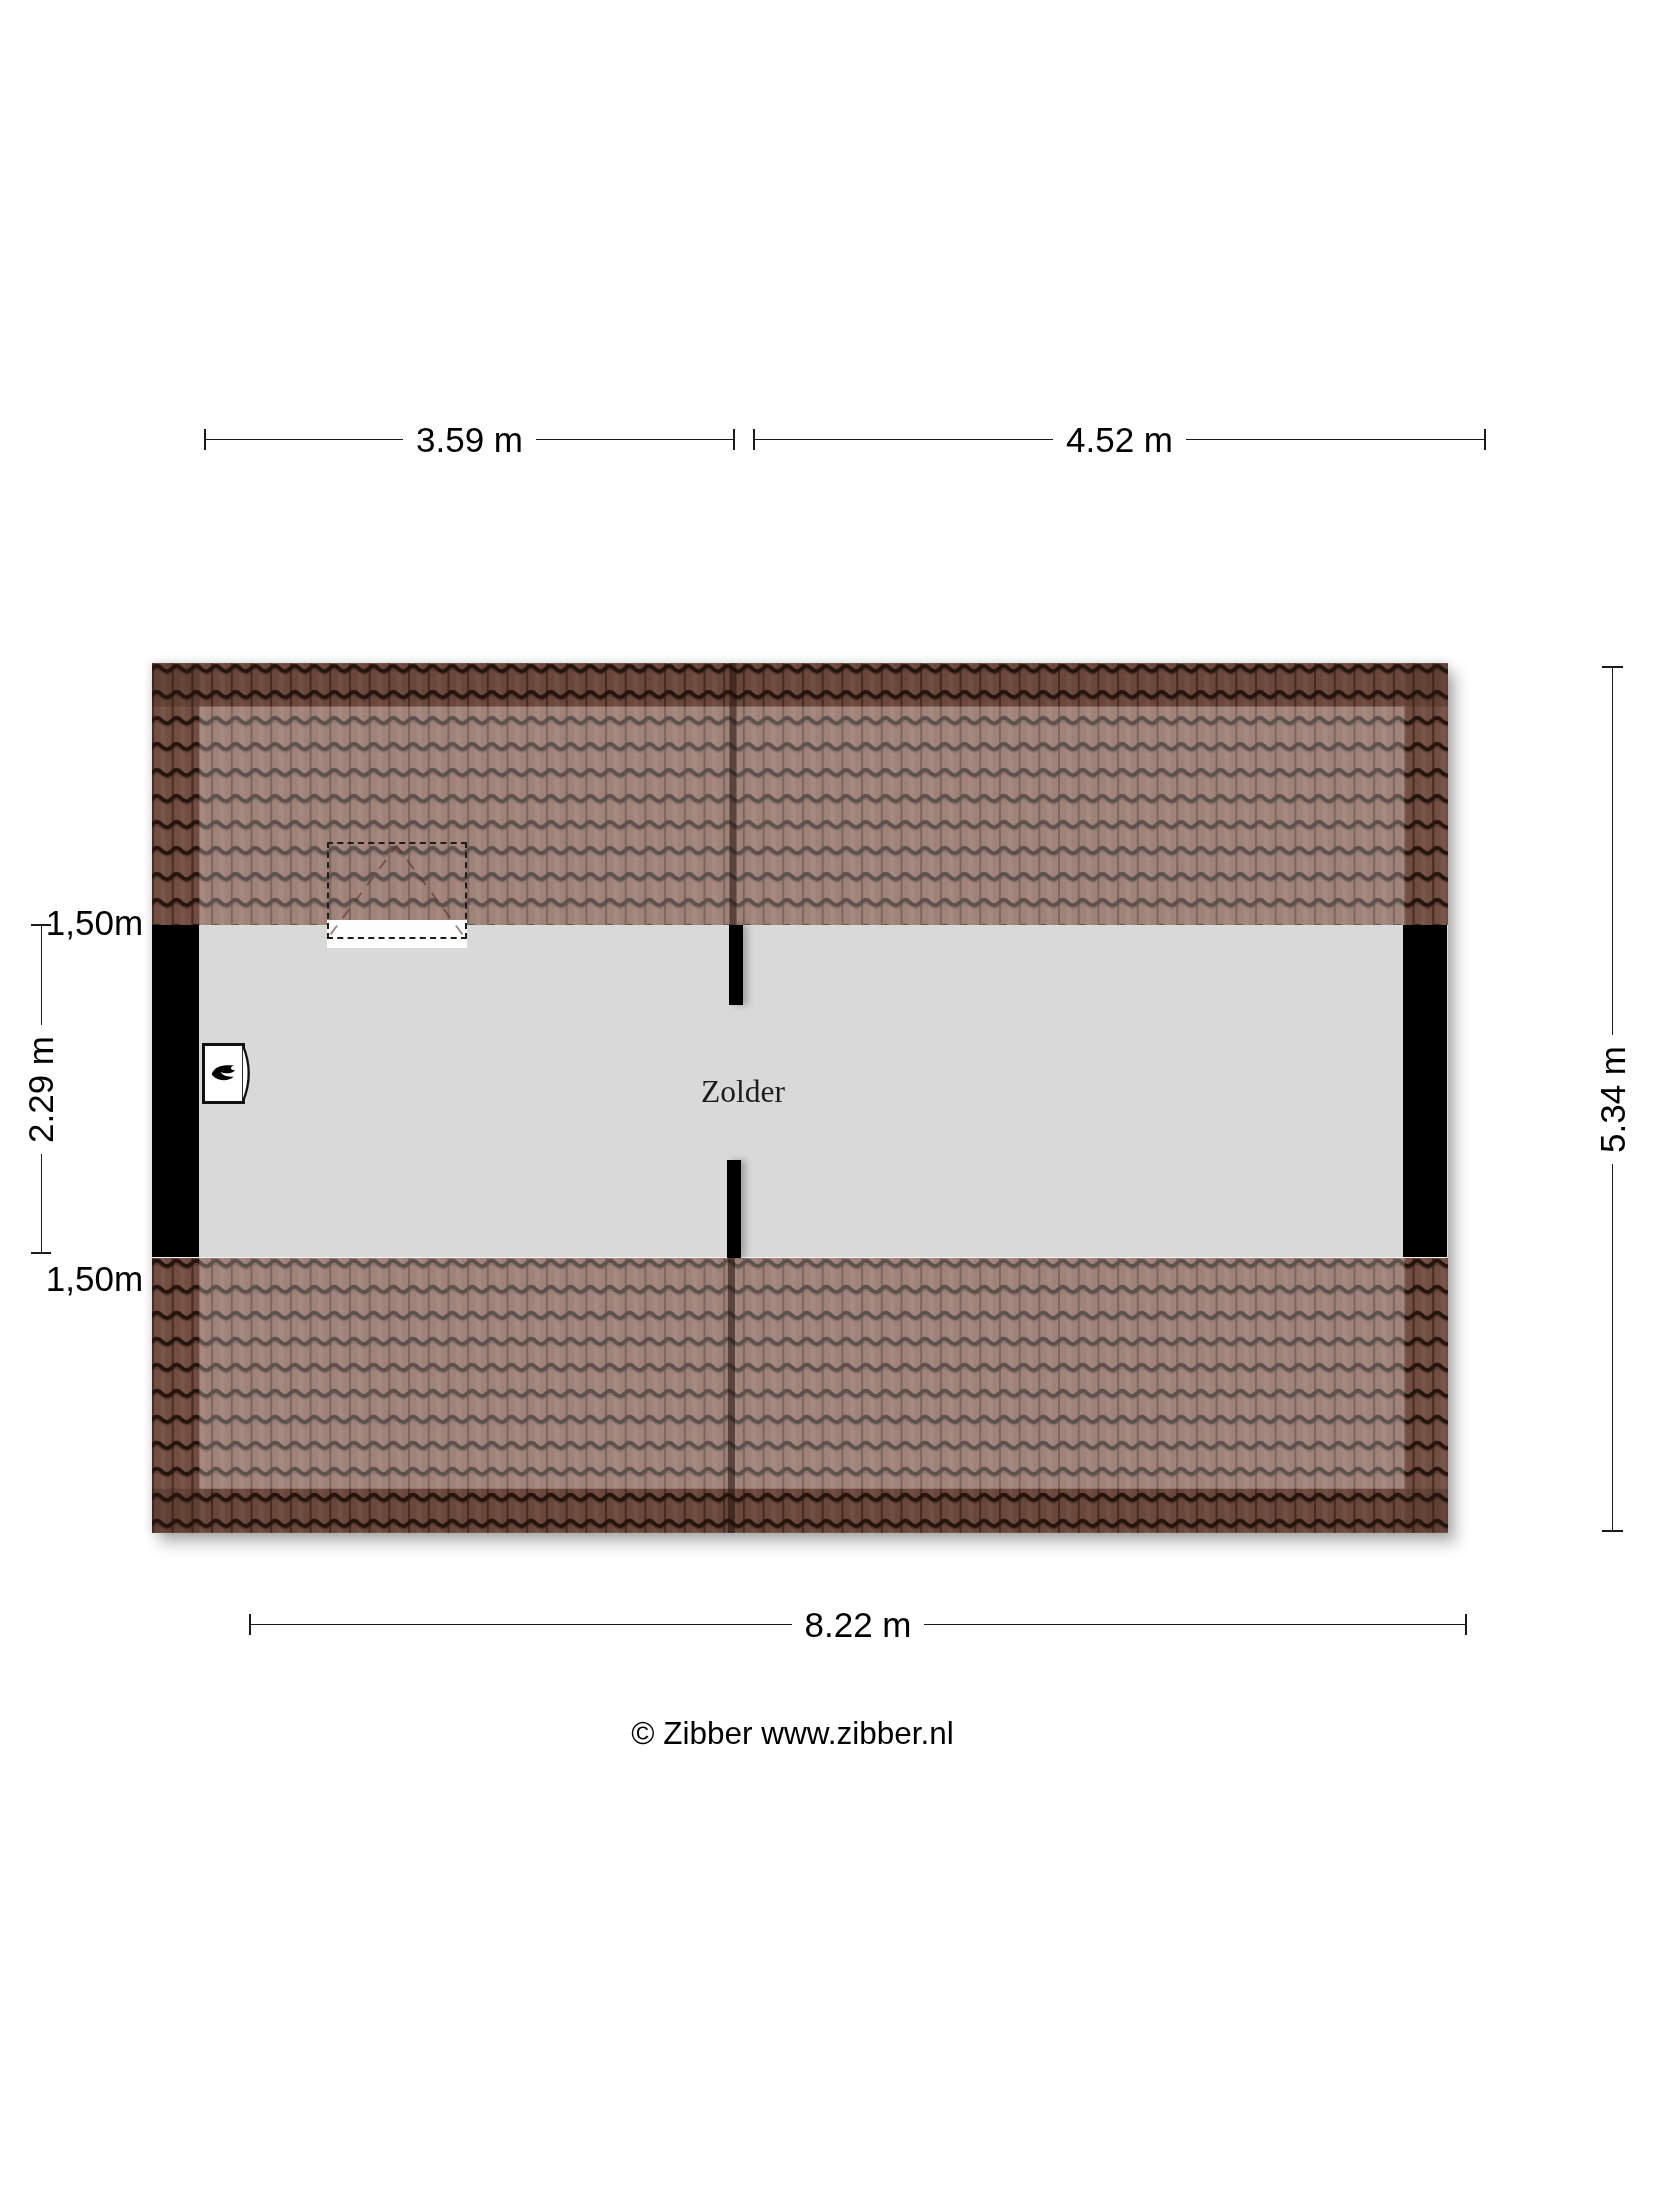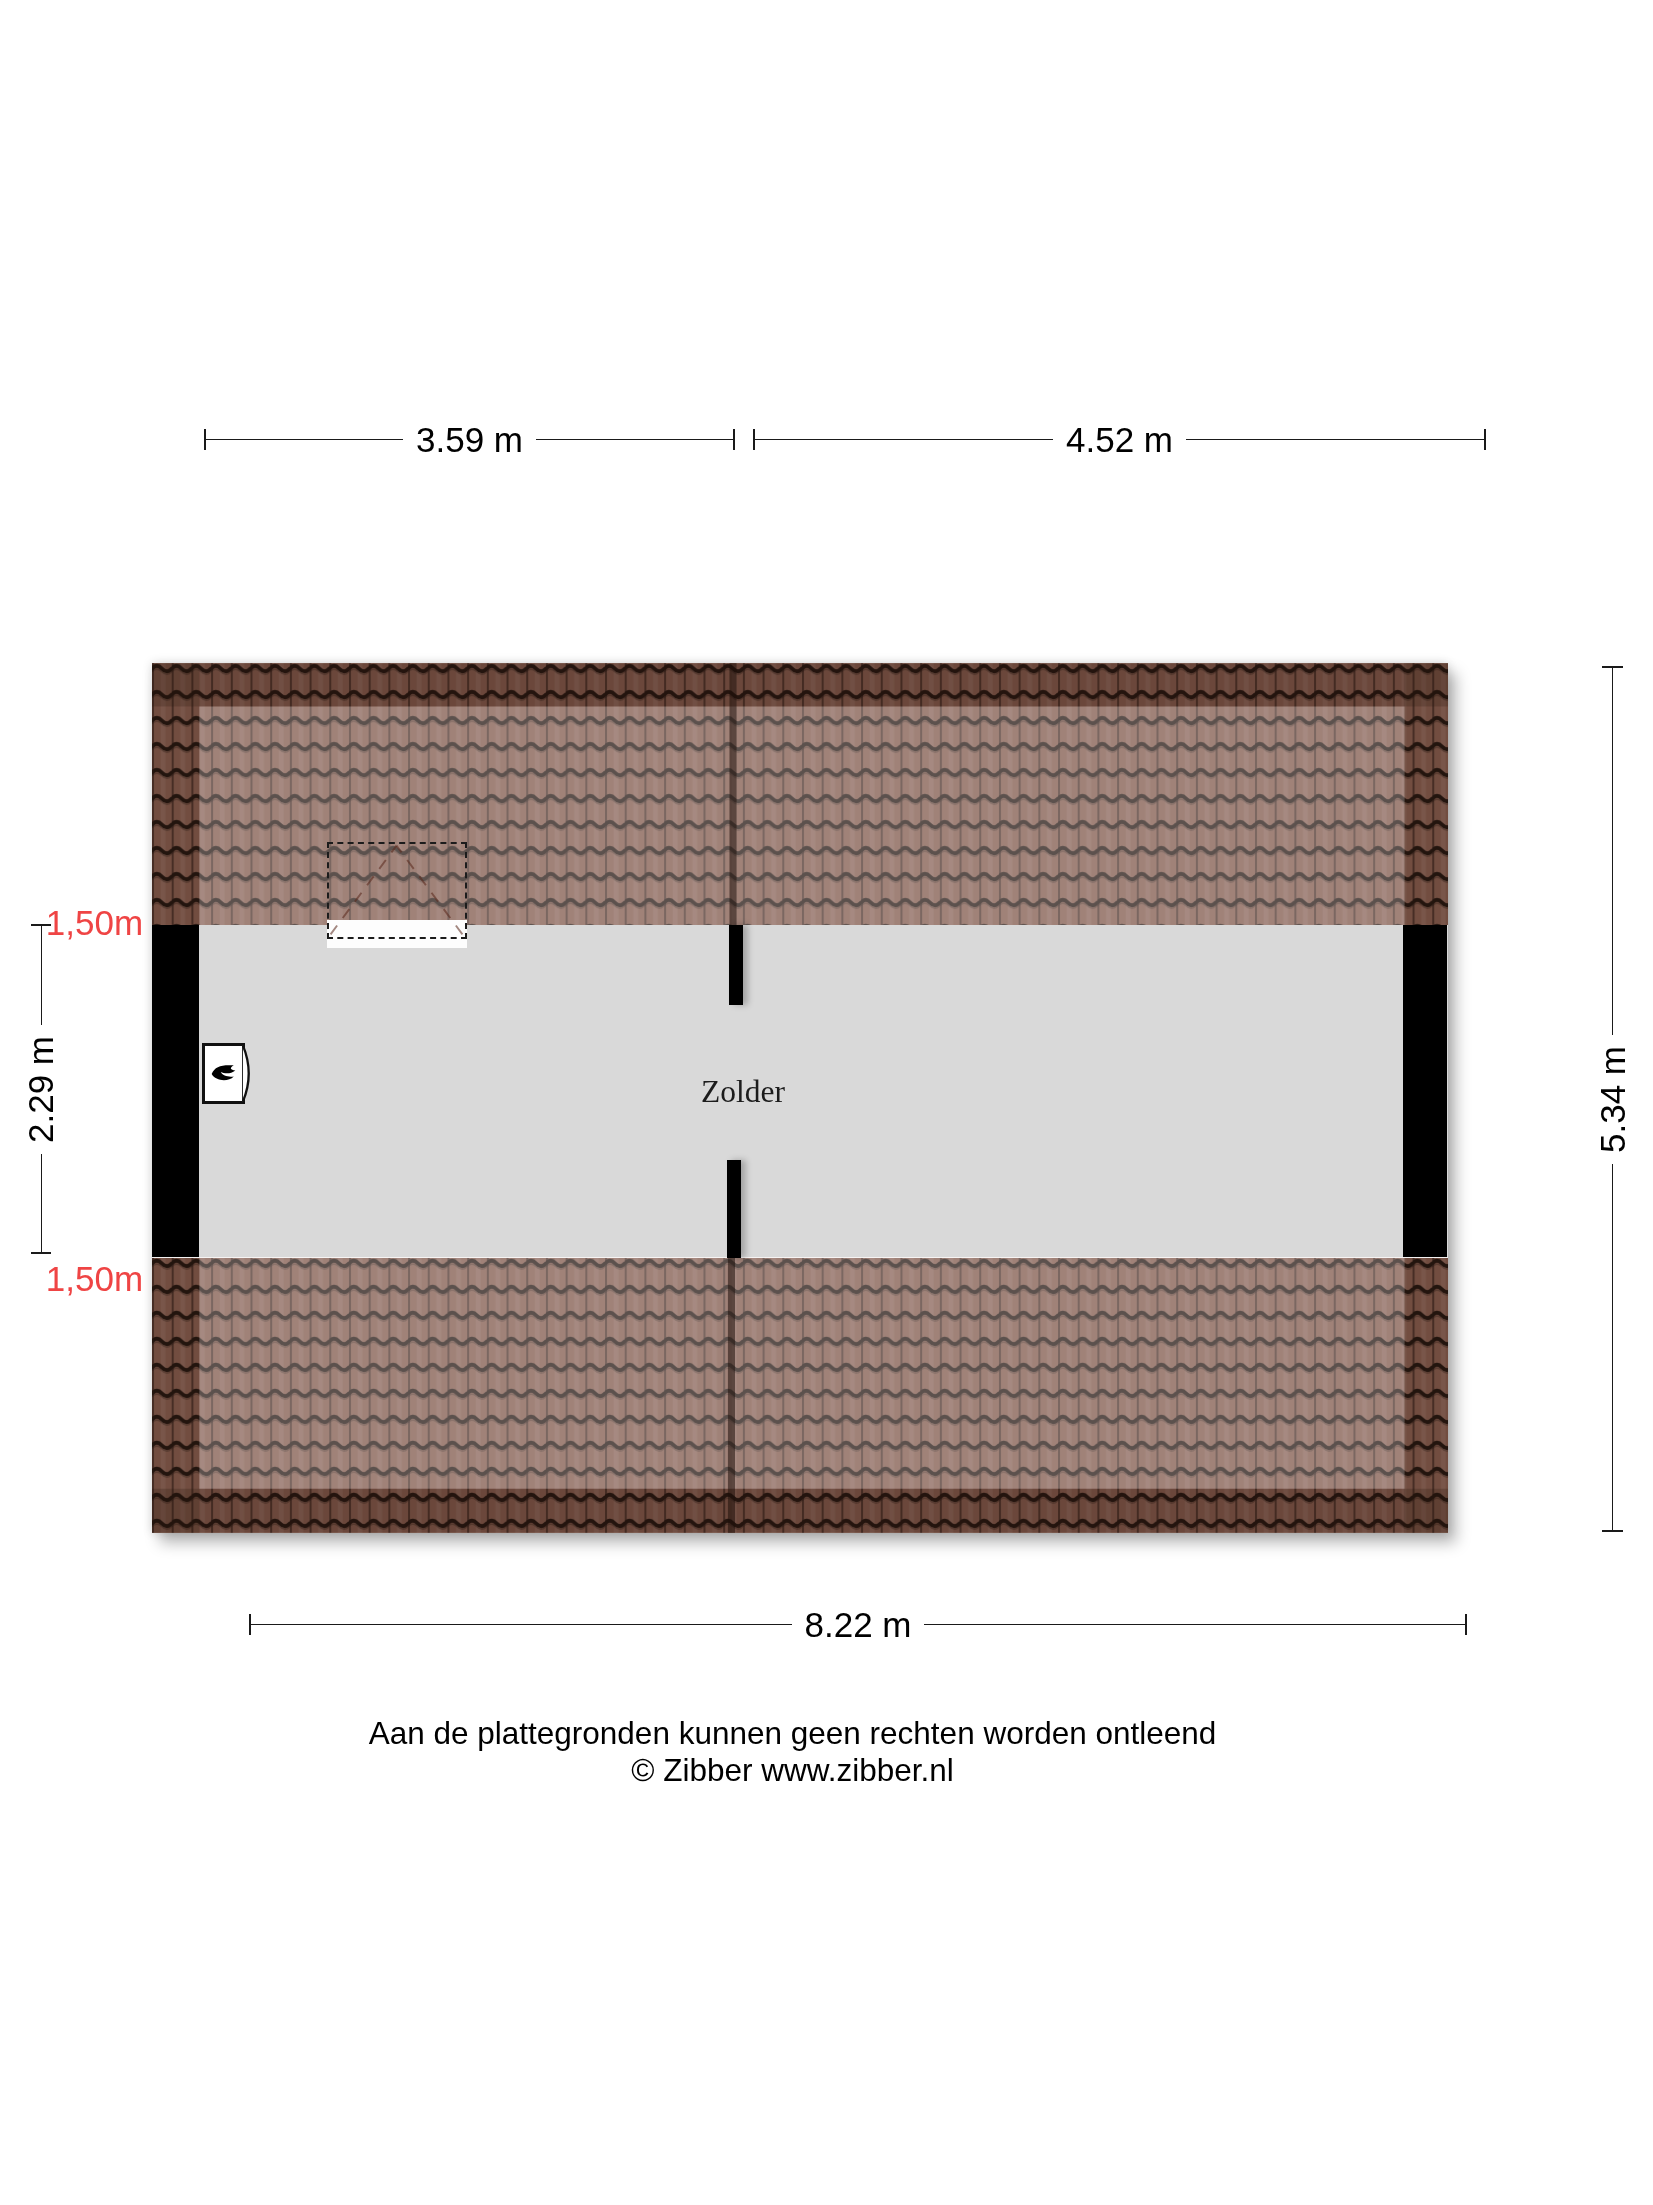--- a/index.html
+++ b/index.html
@@ -11,21 +11,21 @@
   .dim-h{display:flex;align-items:center;height:35px;font-size:35px;color:#000;}
   .dim-h .line{flex:1;height:0;border-top:1.6px solid #1a1a1a;}
   .dim-h .tick{width:2.4px;height:20.5px;background:#1a1a1a;}
   .dim-h .lbl{margin:0 12.6px;white-space:nowrap;}
 
   .dim-v{display:flex;flex-direction:column;align-items:center;width:35px;font-size:35px;color:#000;}
   .dim-v .line{flex:1;width:0;border-left:1.6px solid #1a1a1a;}
   .dim-v .tick{height:2.4px;width:20.5px;background:#1a1a1a;}
   .dim-v .lbl{margin:11px 0;white-space:nowrap;writing-mode:vertical-rl;transform:rotate(180deg);}
 
-  .side-label{font-size:35px;color:#ef4444;text-align:center;white-space:nowrap;}
+  .side-label{font-size:35px;color:#000000;text-align:center;white-space:nowrap;}
 
   
   .plan{left:152px;top:663px;width:1296px;height:870px;
         box-shadow:0 0 9.5px rgba(0,0,0,.16),7.9px 9.5px 14px rgba(0,0,0,.28);}
   .floor{left:0;top:262px;width:1296px;height:332px;background:#d9d9d9;}
   .wall{background:#000;}
   .wall-left{left:0;top:262px;width:47px;height:332px;}
   .wall-right{left:1251px;top:262px;width:44px;height:332px;}
   .wall-stub-top{left:577px;top:262px;width:14px;height:80px;box-shadow:4.7px 0 6.3px rgba(0,0,0,.25);}
   .wall-stub-bottom{left:575px;top:497px;width:14px;height:98px;box-shadow:4.7px 0 6.3px rgba(0,0,0,.25);}
@@ -144,16 +144,15 @@
     </svg>
   </div>
   <svg class="abs boiler-arc" width="15.8" height="61" viewBox="0 0 20 78">
     <path d="M1,3 Q16,39 1,75" fill="#fff" stroke="#111" stroke-width="3"></path>
   </svg>
 </div>
 
 <div class="abs room-label">Zolder</div>
 
 <div class="abs footer">
-  <div>Aan de plattegronden kunnen geen rechten worden ontleend</div>
   <div>© Zibber www.zibber.nl</div>
 </div>
 
 
 </body></html>

